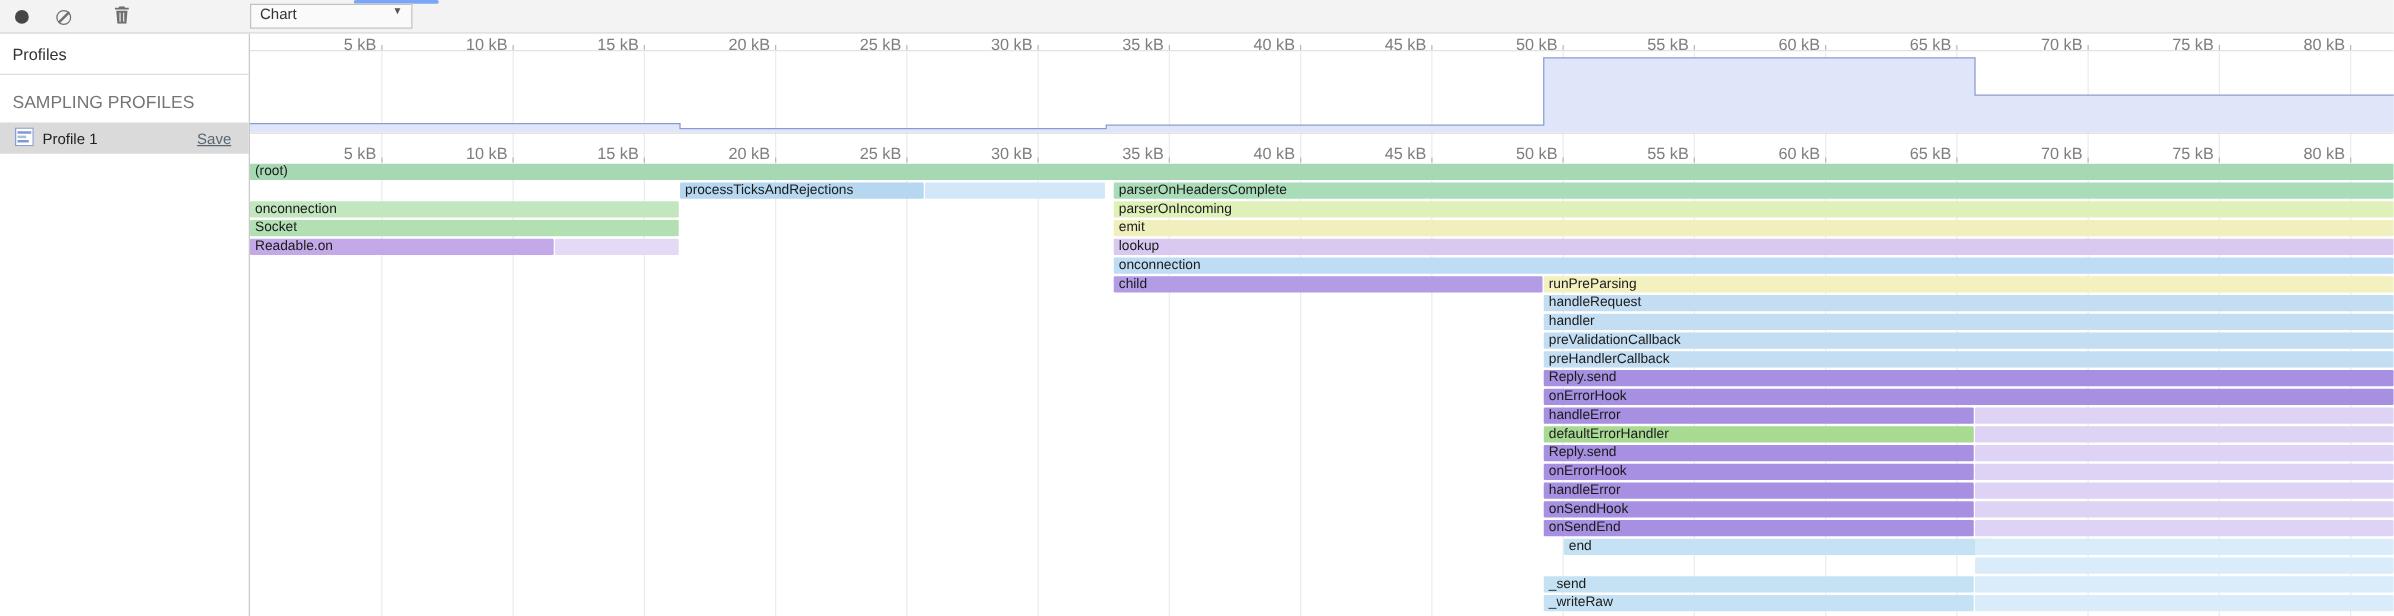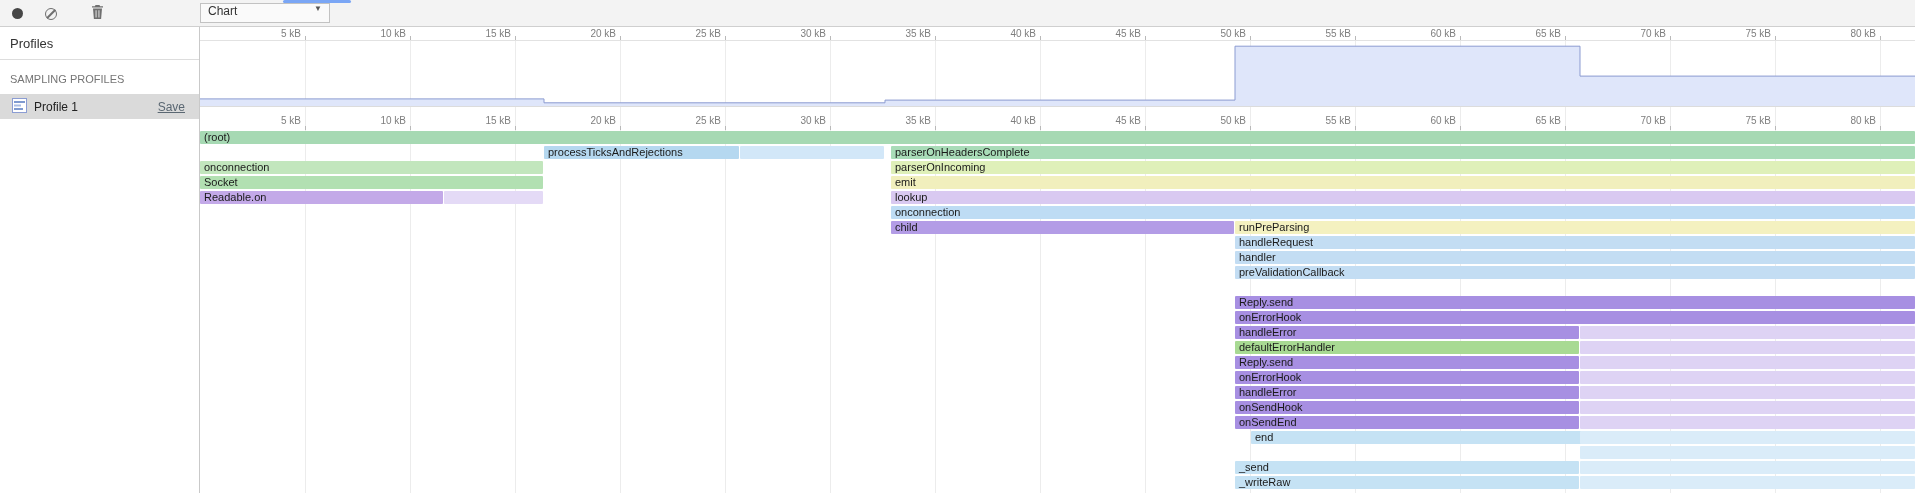--- a/index.html
+++ b/index.html
@@ -13,33 +13,33 @@
   .tb-record{left:4px}.tb-clear{left:38px}.tb-trash{left:84px}
   .record-dot{width:11px;height:11px;border-radius:50%;background:#464646;display:block}
   .no-icon{width:12px;height:12px;border-radius:50%;border:1.5px solid #6f6f6f;position:relative;display:block}
   .no-icon::after{content:"";position:absolute;left:-1px;top:4px;width:12px;height:1.5px;background:#6f6f6f;transform:rotate(-45deg)}
   .select{position:absolute;left:200px;top:3px;width:130px;height:20px;border:1px solid #c2c2c2;background:#fafafa;display:flex;align-items:flex-start;justify-content:space-between;padding:0 7px;font-size:12px;color:#333;border-radius:0;cursor:pointer}
   .caret{font-size:8px;color:#555}
 
   
   .sidebar{position:absolute;left:0;top:27px;width:200px;bottom:0;background:#fff;border-right:1px solid #c9c9c9;z-index:2}
   .sidebar-title{padding:9px 10px 8px;font-size:13px;color:#333;border-bottom:1px solid #ddd}
-  .section-label{padding:13px 10px 9px;font-size:11px;color:#757575}
+  .section-label{padding:13px 10px 9px;font-size:14px;color:#757575}
   .profile-item{height:25px;background:#dadada;display:flex;align-items:center;padding:0 14px 0 12px;gap:7px;cursor:pointer}
   .profile-name{font-size:12px;color:#222;flex:1}
   .save-link{font-size:12px;color:#5a6772;text-decoration:underline;cursor:pointer}
 
   
   .chart{position:absolute;left:200px;top:27px;right:0;bottom:0;background:#fff}
   .gridlines{position:absolute;left:0;top:14px;bottom:0;right:0;pointer-events:none;z-index:0}
   .grid-line{position:absolute;top:0;bottom:0;width:1px;background:#ececec}
   .ruler{position:absolute;left:0;right:0;z-index:1}
   .ruler-top{top:0;height:14px;border-bottom:1px solid #e2e2e2;background:#fff}
   .ruler-main{top:79px;height:24px;border-top:1px solid #dcdcdc}
-  .tick-label{position:absolute;width:58px;text-align:right;font-size:10px;color:#7e7e7e;top:1px;pointer-events:none}
+  .tick-label{position:absolute;width:58px;text-align:right;font-size:13px;color:#7e7e7e;top:1px;pointer-events:none}
   .ruler-main .tick-label{top:8px}
   .tick-mark{position:absolute;bottom:0;width:1px;height:4px;background:#b9b9b9;pointer-events:none}
   .overview{position:absolute;left:0;top:14px;height:65px;right:0;z-index:1}
   .overview svg{display:block}
   .flame{position:absolute;left:0;top:103px;right:0;bottom:0;z-index:1}
   .bar{position:absolute;height:13px;line-height:13px;font-size:11px;color:#1a1a1a;overflow:hidden;white-space:nowrap;padding-left:4px;border-radius:1px;cursor:default}
   .bar span{pointer-events:none}
 </style>
 </head>
 <body>
@@ -187,20 +187,21 @@
       <div class="bar" style="top: 46px; left: 691px; width: 1024px; background: rgb(241, 239, 189);"><span>emit</span></div>
       <div class="bar" style="top: 61px; left: 0px; width: 243px; background: rgb(195, 169, 232);"><span>Readable.on</span></div>
       <div class="bar" style="top: 61px; left: 244px; width: 99px; background: rgb(228, 218, 246);"></div>
       <div class="bar" style="top: 61px; left: 691px; width: 1024px; background: rgb(217, 201, 241);"><span>lookup</span></div>
       <div class="bar" style="top: 76px; left: 691px; width: 1024px; background: rgb(190, 220, 244);"><span>onconnection</span></div>
       <div class="bar" style="top: 91px; left: 691px; width: 343px; background: rgb(179, 156, 230);"><span>child</span></div>
       <div class="bar" style="top: 91px; left: 1035px; width: 680px; background: rgb(244, 241, 192);"><span>runPreParsing</span></div>
       <div class="bar" style="top: 106px; left: 1035px; width: 680px; background: rgb(195, 221, 243);"><span>handleRequest</span></div>
       <div class="bar" style="top: 121px; left: 1035px; width: 680px; background: rgb(195, 221, 243);"><span>handler</span></div>
       <div class="bar" style="top: 136px; left: 1035px; width: 680px; background: rgb(195, 221, 243);"><span>preValidationCallback</span></div>
+      <div class="bar" style="top: 151px; left: 1035px; width: 680px; background: rgb(195, 221, 243);"><span>preHandlerCallback</span></div>
       <div class="bar" style="top: 166px; left: 1035px; width: 680px; background: rgb(167, 143, 226);"><span>Reply.send</span></div>
       <div class="bar" style="top: 181px; left: 1035px; width: 680px; background: rgb(167, 143, 226);"><span>onErrorHook</span></div>
       <div class="bar" style="top: 196px; left: 1035px; width: 344px; background: rgb(167, 143, 226);"><span>handleError</span></div>
       <div class="bar" style="top: 196px; left: 1380px; width: 335px; background: rgb(222, 211, 244);"></div>
       <div class="bar" style="top: 211px; left: 1035px; width: 344px; background: rgb(168, 218, 147);"><span>defaultErrorHandler</span></div>
       <div class="bar" style="top: 211px; left: 1380px; width: 335px; background: rgb(222, 211, 244);"></div>
       <div class="bar" style="top: 226px; left: 1035px; width: 344px; background: rgb(167, 143, 226);"><span>Reply.send</span></div>
       <div class="bar" style="top: 226px; left: 1380px; width: 335px; background: rgb(222, 211, 244);"></div>
       <div class="bar" style="top: 241px; left: 1035px; width: 344px; background: rgb(167, 143, 226);"><span>onErrorHook</span></div>
       <div class="bar" style="top: 241px; left: 1380px; width: 335px; background: rgb(222, 211, 244);"></div>

